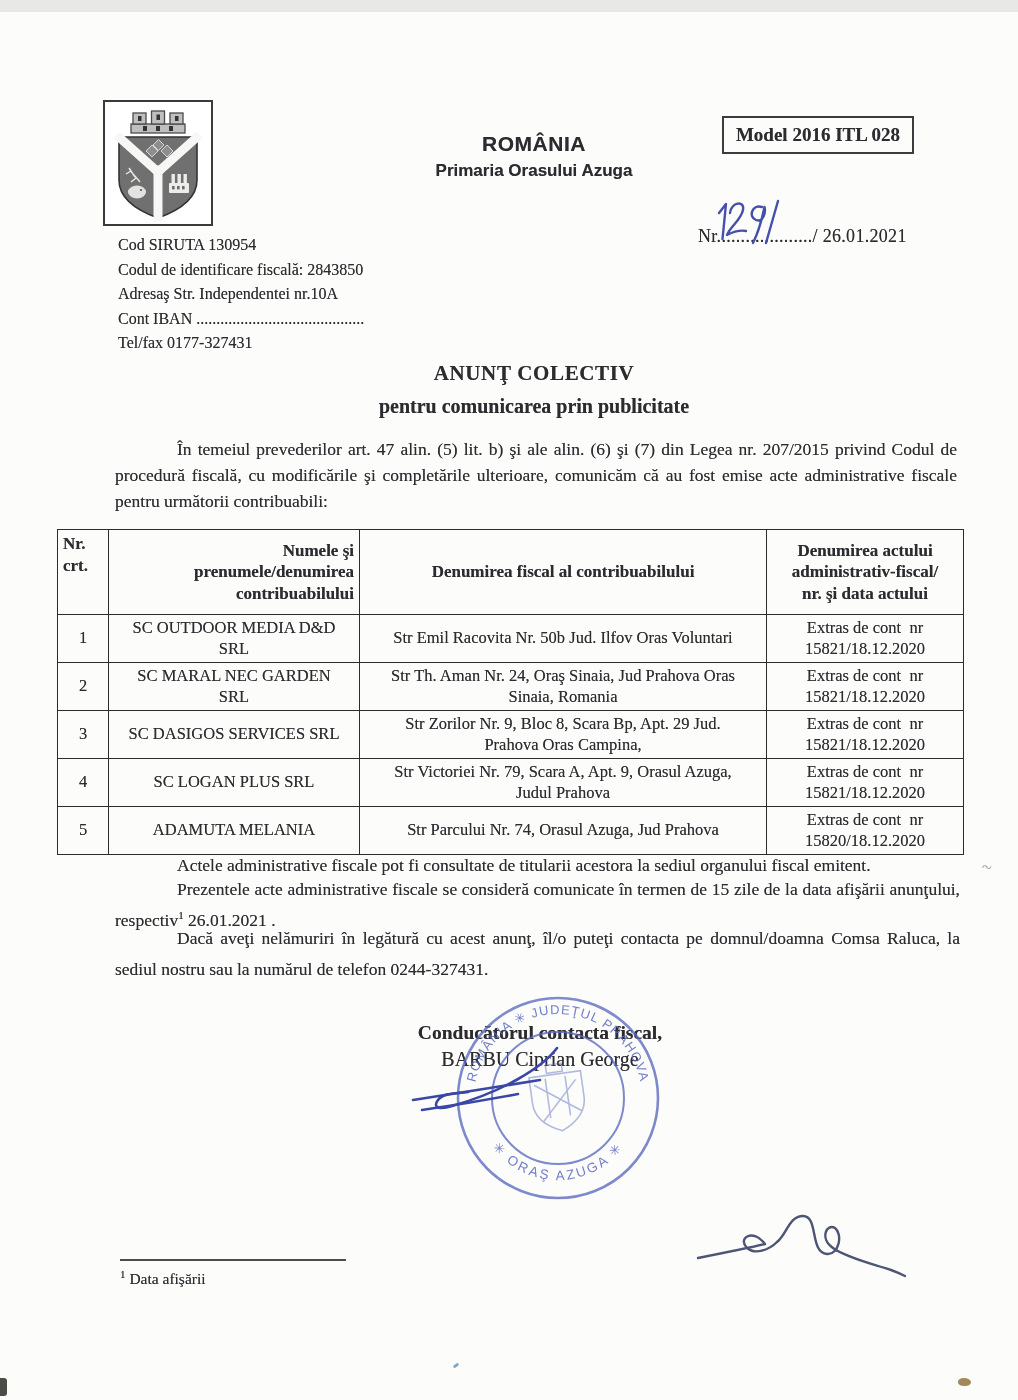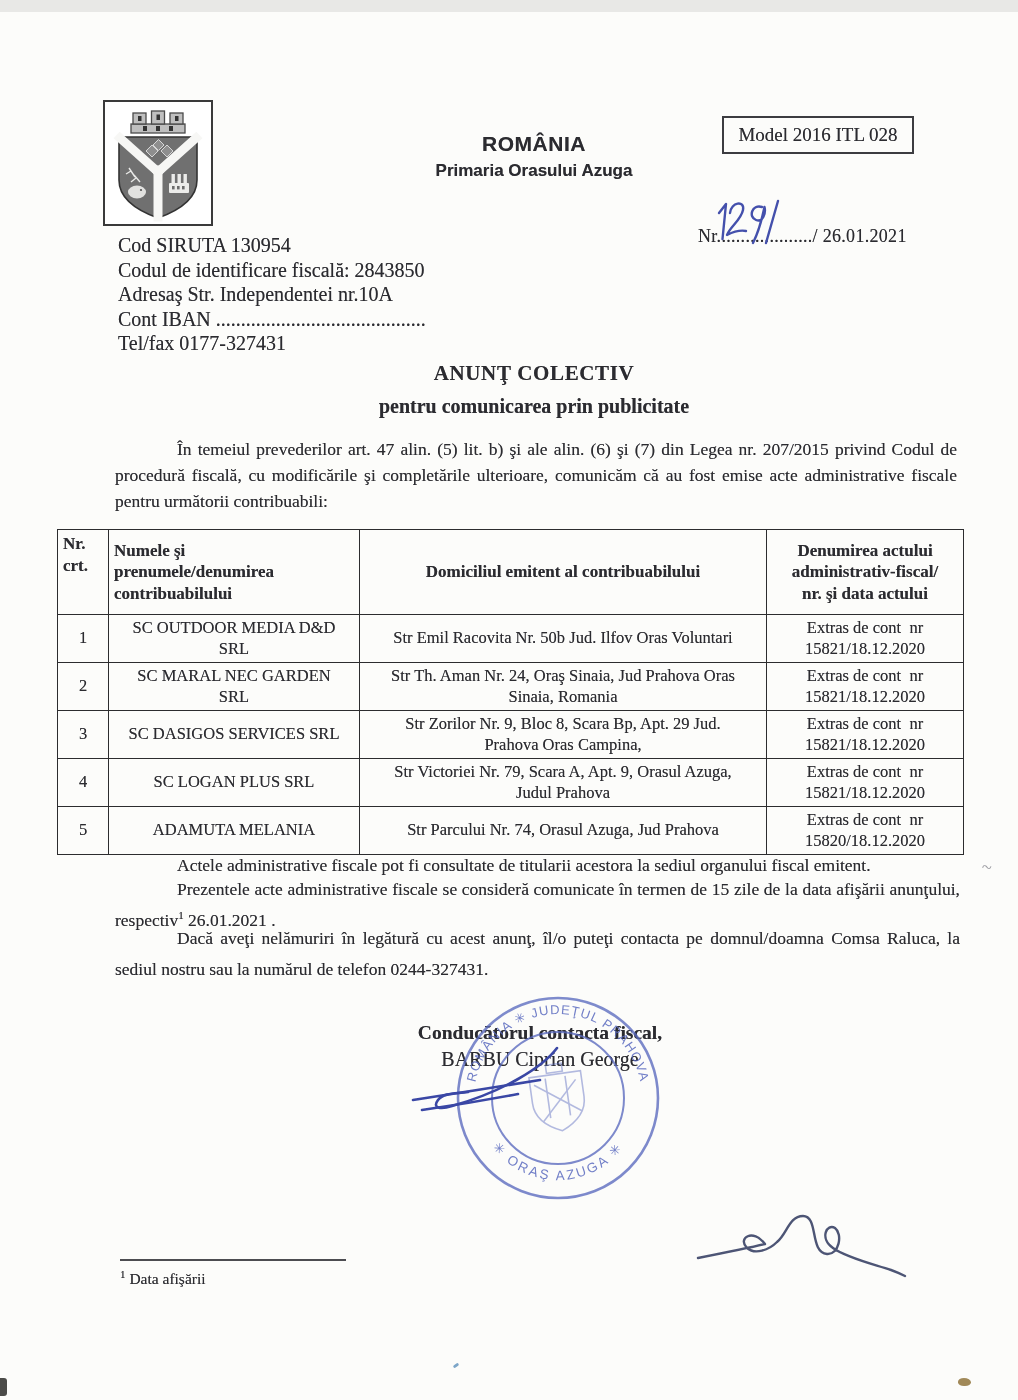--- a/index.html
+++ b/index.html
@@ -11,38 +11,38 @@
   .abs{position:absolute;}
   .soft{text-shadow:0 0 0.5px rgba(45,45,50,.55);}
 
   
   .coat-box{left:103px;top:88px;width:110px;height:126px;}
   .header-center{left:384px;top:120px;width:300px;text-align:center;
     font-family:"Liberation Sans", sans-serif;font-weight:bold;}
   .country{font-size:21px;letter-spacing:.5px;}
   .institution{font-size:17px;margin-top:5px;}
   .model-box{left:722px;top:104px;width:188px;height:34px;border:2px solid #3c3c40;
-    text-align:center;line-height:33px;font-weight:normal;font-size:19px;}
+    text-align:center;line-height:33px;font-weight:bold;font-size:19px;}
   .nr-line{left:698px;top:214px;font-size:18px;letter-spacing:.3px;}
   .hand-nr{left:712px;top:186px;width:76px;height:50px;}
-  .info-block{left:118px;top:221px;font-size:20px;line-height:24.5px;}
+  .info-block{left:118px;top:221px;font-size:16px;line-height:24.5px;}
 
   
   .title1{left:0;top:349px;width:1068px;text-align:center;font-weight:bold;font-size:21px;letter-spacing:.6px;}
   .title2{left:0;top:383px;width:1068px;text-align:center;font-weight:bold;font-size:20px;}
   .intro{left:115px;top:424px;width:842px;margin:0;font-size:17.5px;line-height:26px;
     text-align:justify;text-indent:62px;}
 
   
   .doc-table{left:57px;top:517px;width:906px;border-collapse:collapse;table-layout:fixed;}
   .doc-table th,.doc-table td{border:1.6px solid #2c2c2e;white-space:pre-wrap;
     padding:3px 5px;overflow:hidden;}
   .doc-table th{font-size:17px;line-height:21.5px;font-weight:bold;height:78px;}
   .th-nr{vertical-align:top;text-align:left;padding-left:8px;}
-  .th-name{vertical-align:middle;text-align:left;padding-left:10px;}
+  .th-name{vertical-align:middle;text-align:right;padding-left:10px;}
   .th-addr,.th-act{vertical-align:middle;text-align:center;}
   .doc-table td{font-size:16.5px;line-height:20.5px;height:38px;text-align:center;vertical-align:middle;}
 
   
   .body-p{margin:0;font-size:17.5px;text-align:justify;text-indent:62px;}
   .p1{left:115px;top:840px;width:845px;line-height:26px;}
   .p2{left:115px;top:864px;width:845px;line-height:26px;}
   .p3{left:115px;top:911px;width:845px;line-height:31px;}
   sup{font-size:11px;}
 
@@ -161,21 +161,21 @@
         <col style="width:407px">
         <col style="width:197px">
       </colgroup>
     <thead>
       <tr>
         <th class="th-nr soft">Nr.
 crt.</th>
         <th class="th-name soft">Numele şi
 prenumele/denumirea
 contribuabilului</th>
-        <th class="th-addr soft">Domiciliul emitent al contribuabilului</th>
+        <th class="th-addr soft">Denumirea fiscal al contribuabilului</th>
         <th class="th-act soft">Denumirea actului
 administrativ-fiscal/
 nr. şi data actului</th>
       </tr>
     </thead>
     <tbody>
         <tr>
           <td class="soft">1</td>
           <td class="soft">SC OUTDOOR MEDIA D&amp;D
 SRL</td>

